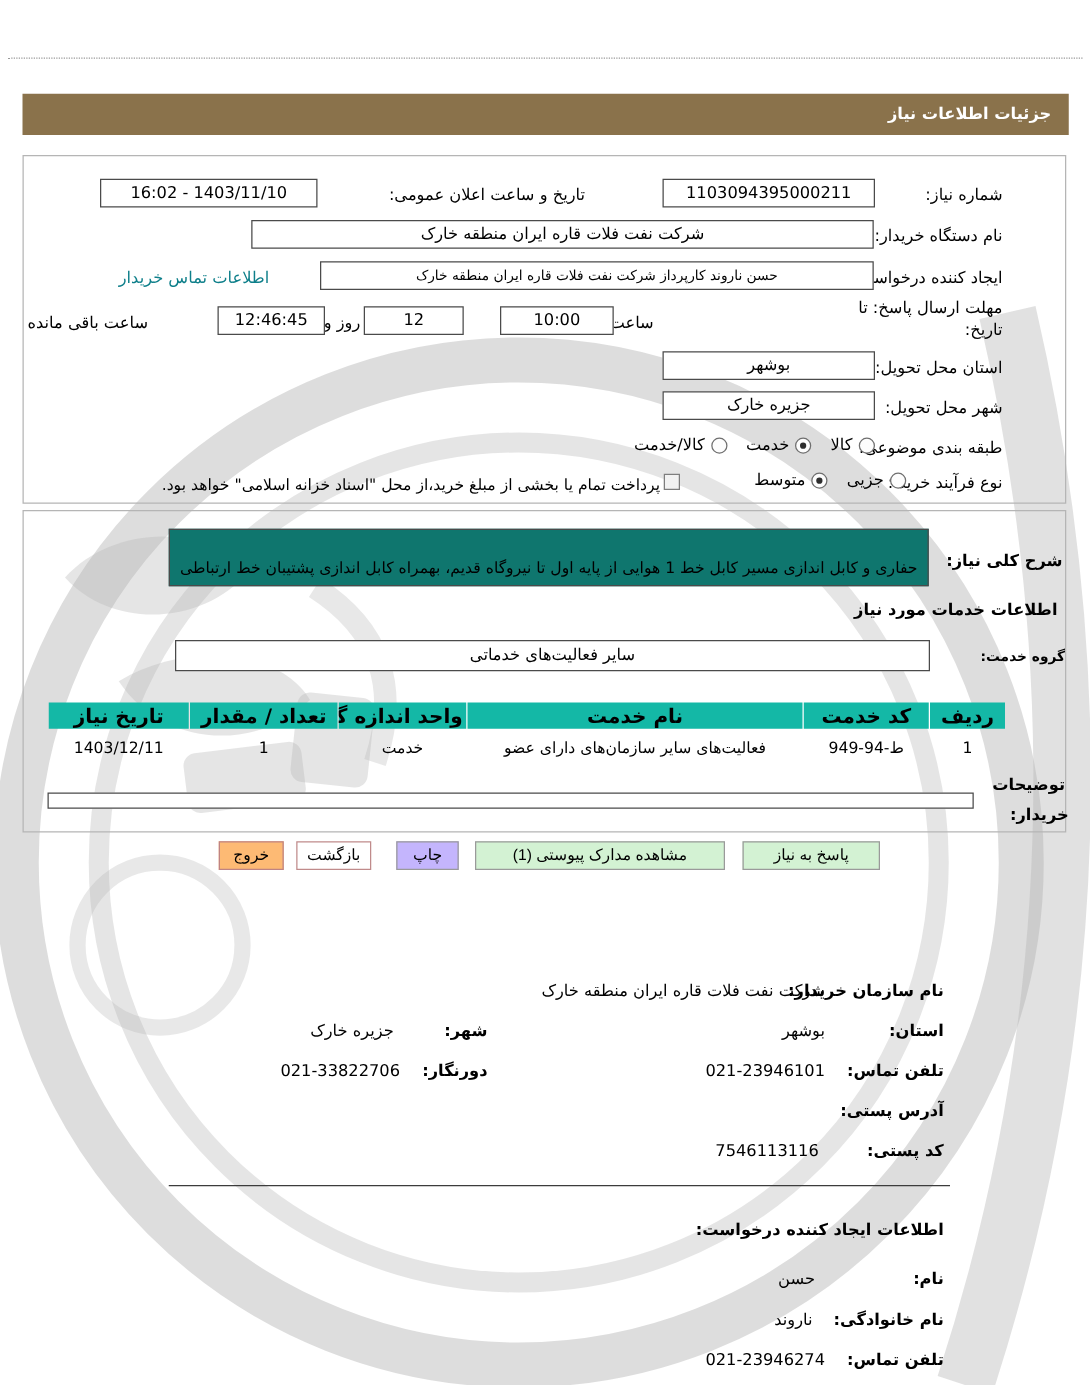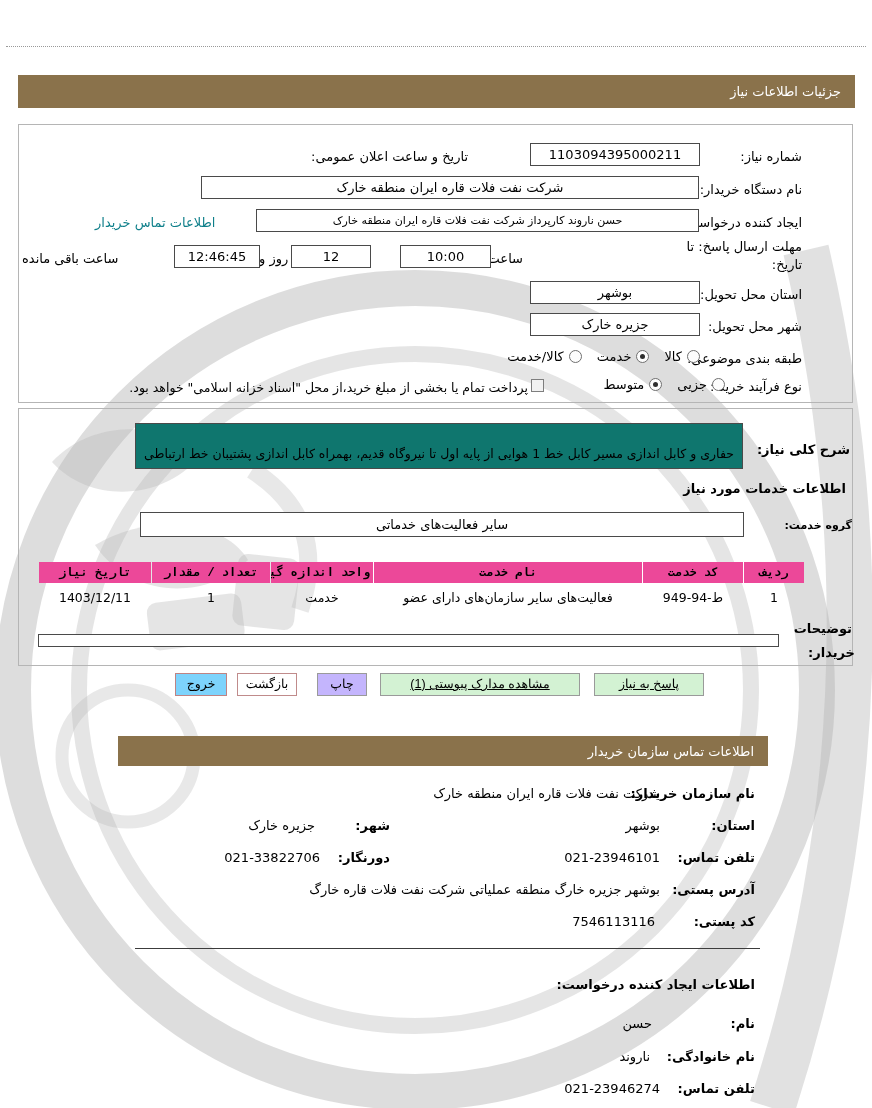--- a/index.html
+++ b/index.html
@@ -1,38 +1,38 @@
 <!DOCTYPE html>
 <html lang="fa" dir="rtl"><head>
 <meta charset="utf-8">
 <style>
   * { box-sizing: border-box; margin: 0; padding: 0; }
   body { background: #fff; font-family: "DejaVu Sans", "Liberation Sans", sans-serif; }
   .page { position: relative; width: 872px; height: 1108px; margin: 0 auto; background: #fff; overflow: hidden; direction: rtl; font-size: 13px; color: #000; }
   .watermark { position: absolute; left: 0; top: 0; }
   .dotline { position: absolute; left: 6px; top: 46px; width: 860px; border-top: 1px dotted #999; }
-  .bar { position: absolute; background: #8a724b; color: #fff; font-weight: normal; font-size: 13px; display: flex; align-items: center; padding: 0 14px; }
+  .bar { position: absolute; background: #8a724b; color: #fff; font-weight: bold; font-size: 13px; display: flex; align-items: center; padding: 0 14px; }
   .panel { position: absolute; border: 1px solid #b5b5b5; background: transparent; }
   .lbl { position: absolute; white-space: nowrap; font-size: 13px; }
   .b { font-weight: bold; }
   .inp { position: absolute; background: #fff; border: 1px solid #4a4a4a; height: 23px; line-height: 21px; font-size: 13px; text-align: center; white-space: nowrap; overflow: hidden; }
   .ltr { direction: ltr; }
   .link { position: absolute; color: #0e7f8a; font-size: 13px; white-space: nowrap; cursor: pointer; }
   .rgroup { position: absolute; display: flex; direction: rtl; align-items: center; gap: 15px; font-size: 13px; }
   .ropt { display: flex; align-items: center; gap: 5px; cursor: pointer; }
   .radio { width: 13px; height: 13px; border: 1px solid #6f6f6f; border-radius: 50%; background: #fdfdfd; position: relative; flex: 0 0 auto; }
   .radio.on::after { content: ""; position: absolute; inset: 3px; background: #2e2e2e; border-radius: 50%; }
   .chk { position: absolute; width: 13px; height: 13px; border: 1px solid #7e7e7e; background: #f2f2f2; cursor: pointer; }
   .descbox { position: absolute; background: #0f766e; border: 1px solid #4a4a4a; font-size: 12.5px; line-height: 20px; text-align: center; padding: 20px 8px; overflow: hidden; }
   .tbl { position: absolute; border-collapse: separate; border-spacing: 1px; direction: rtl; table-layout: fixed; }
-  .tbl th { background: #ec4899; font-weight: bold; font-size: 12px; height: 21px; padding: 0 3px; white-space: nowrap; overflow: hidden; font-family: Liberation Mono, monospace; }
+  .tbl th { background: #14b8a6; font-weight: bold; font-size: 16px; height: 21px; padding: 0 3px; white-space: nowrap; overflow: hidden; }
   .tbl td { text-align: center; font-size: 12.5px; height: 26px; white-space: nowrap; overflow: hidden; }
   .btn { position: absolute; height: 23px; line-height: 21px; text-align: center; font-size: 12.5px; background: #c4b5fd; border: 1px solid #9a9a9a; cursor: pointer; white-space: nowrap; }
-  .btn.green { background: #d3f2d3; text-decoration: underline; }
-  .btn.pink { background: #7dd3fc; border-color: #bf8383; }
+  .btn.green { background: #d3f2d3; }
+  .btn.pink { background: #fdba74; border-color: #bf8383; }
   .btn.pinkline { background: #fff; border-color: #c08b8b; }
   .cdivider { position: absolute; border-top: 1px solid #3c3c3c; }
 </style>
 </head>
 <body>
 
 <div class="page">
 
   <svg class="watermark" width="872" height="1108" viewBox="0 0 872 1108">
     <g fill="none" stroke="#b4b4b4">
@@ -54,20 +54,21 @@
 
   <div class="bar" style="left:18px;top:75px;width:837px;height:33px">
     <span>جزئیات اطلاعات نیاز</span>
   </div>
 
   <div class="panel" style="left:18px;top:124px;width:835px;height:279px"></div>
 
   <div class="lbl" style="top:149px;right:70px">شماره نیاز:</div>
   <div class="inp" style="top:143px;left:530px;width:170px">1103094395000211</div>
   <div class="lbl" style="top:149px;right:404px">تاریخ و ساعت اعلان عمومی:</div>
+  <div class="inp ltr" style="top:143px;left:80px;width:174px">16:02 - 1403/11/10</div>
 
   <div class="lbl" style="top:182px;right:70px">نام دستگاه خریدار:</div>
   <div class="inp" style="top:176px;left:201px;width:498px">شرکت نفت فلات قاره ایران منطقه خارک</div>
 
   <div class="lbl" style="top:215px;right:70px">ایجاد کننده درخواست:</div>
   <div class="inp" style="top:209px;left:256px;width:443px;font-size:11px">حسن ناروند کارپرداز شرکت نفت فلات قاره ایران منطقه خارک</div>
   <div class="link" style="top:215px;left:95px">اطلاعات تماس خریدار</div>
 
   <div class="lbl" style="top:239px;right:70px">مهلت ارسال پاسخ: تا</div>
   <div class="lbl" style="top:257px;right:70px">تاریخ:</div>
@@ -158,39 +159,35 @@
   <div class="lbl b" style="top:621px;right:20px">توضیحات</div>
   <div class="inp" style="top:634px;left:38px;width:741px;height:13px;line-height:11px"></div>
   <div class="lbl b" style="top:645px;right:17px">خریدار:</div>
 
   <button class="btn green" style="top:673px;left:594px;width:110px">پاسخ به نیاز</button>
   <button class="btn green" style="top:673px;left:380px;width:200px">مشاهده مدارک پیوستی (1)</button>
   <button class="btn" style="top:673px;left:317px;width:50px">چاپ</button>
   <button class="btn pinkline" style="top:673px;left:237px;width:60px">بازگشت</button>
   <button class="btn pink" style="top:673px;left:175px;width:52px">خروج</button>
 
-  <div class="bar" style="left:118px;top:736px;width:650px;height:30px">
-    <span>اطلاعات تماس سازمان خریدار</span>
-  </div>
 
   <div class="lbl b" style="top:786px;right:117px">نام سازمان خریدار:</div>
   <div class="lbl" style="top:786px;right:212px">شرکت نفت فلات قاره ایران منطقه خارک</div>
 
   <div class="lbl b" style="top:818px;right:117px">استان:</div>
   <div class="lbl" style="top:818px;right:212px">بوشهر</div>
   <div class="lbl b" style="top:818px;right:482px">شهر:</div>
   <div class="lbl" style="top:818px;right:557px">جزیره خارک</div>
 
   <div class="lbl b" style="top:850px;right:117px">تلفن تماس:</div>
   <div class="lbl" style="top:850px;right:212px">021-23946101</div>
   <div class="lbl b" style="top:850px;right:482px">دورنگار:</div>
   <div class="lbl" style="top:850px;right:552px">021-33822706</div>
 
   <div class="lbl b" style="top:882px;right:117px">آدرس پستی:</div>
-  <div class="lbl" style="top:882px;right:212px">بوشهر جزیره خارگ منطقه عملیاتی شرکت نفت فلات قاره خارگ</div>
 
   <div class="lbl b" style="top:914px;right:117px">کد پستی:</div>
   <div class="lbl" style="top:914px;right:217px">7546113116</div>
 
   <div class="cdivider" style="top:948px;left:135px;width:625px"></div>
 
   <div class="lbl b" style="top:977px;right:117px">اطلاعات  ایجاد کننده درخواست:</div>
 
   <div class="lbl b" style="top:1016px;right:117px">نام:</div>
   <div class="lbl" style="top:1016px;right:220px">حسن</div>

